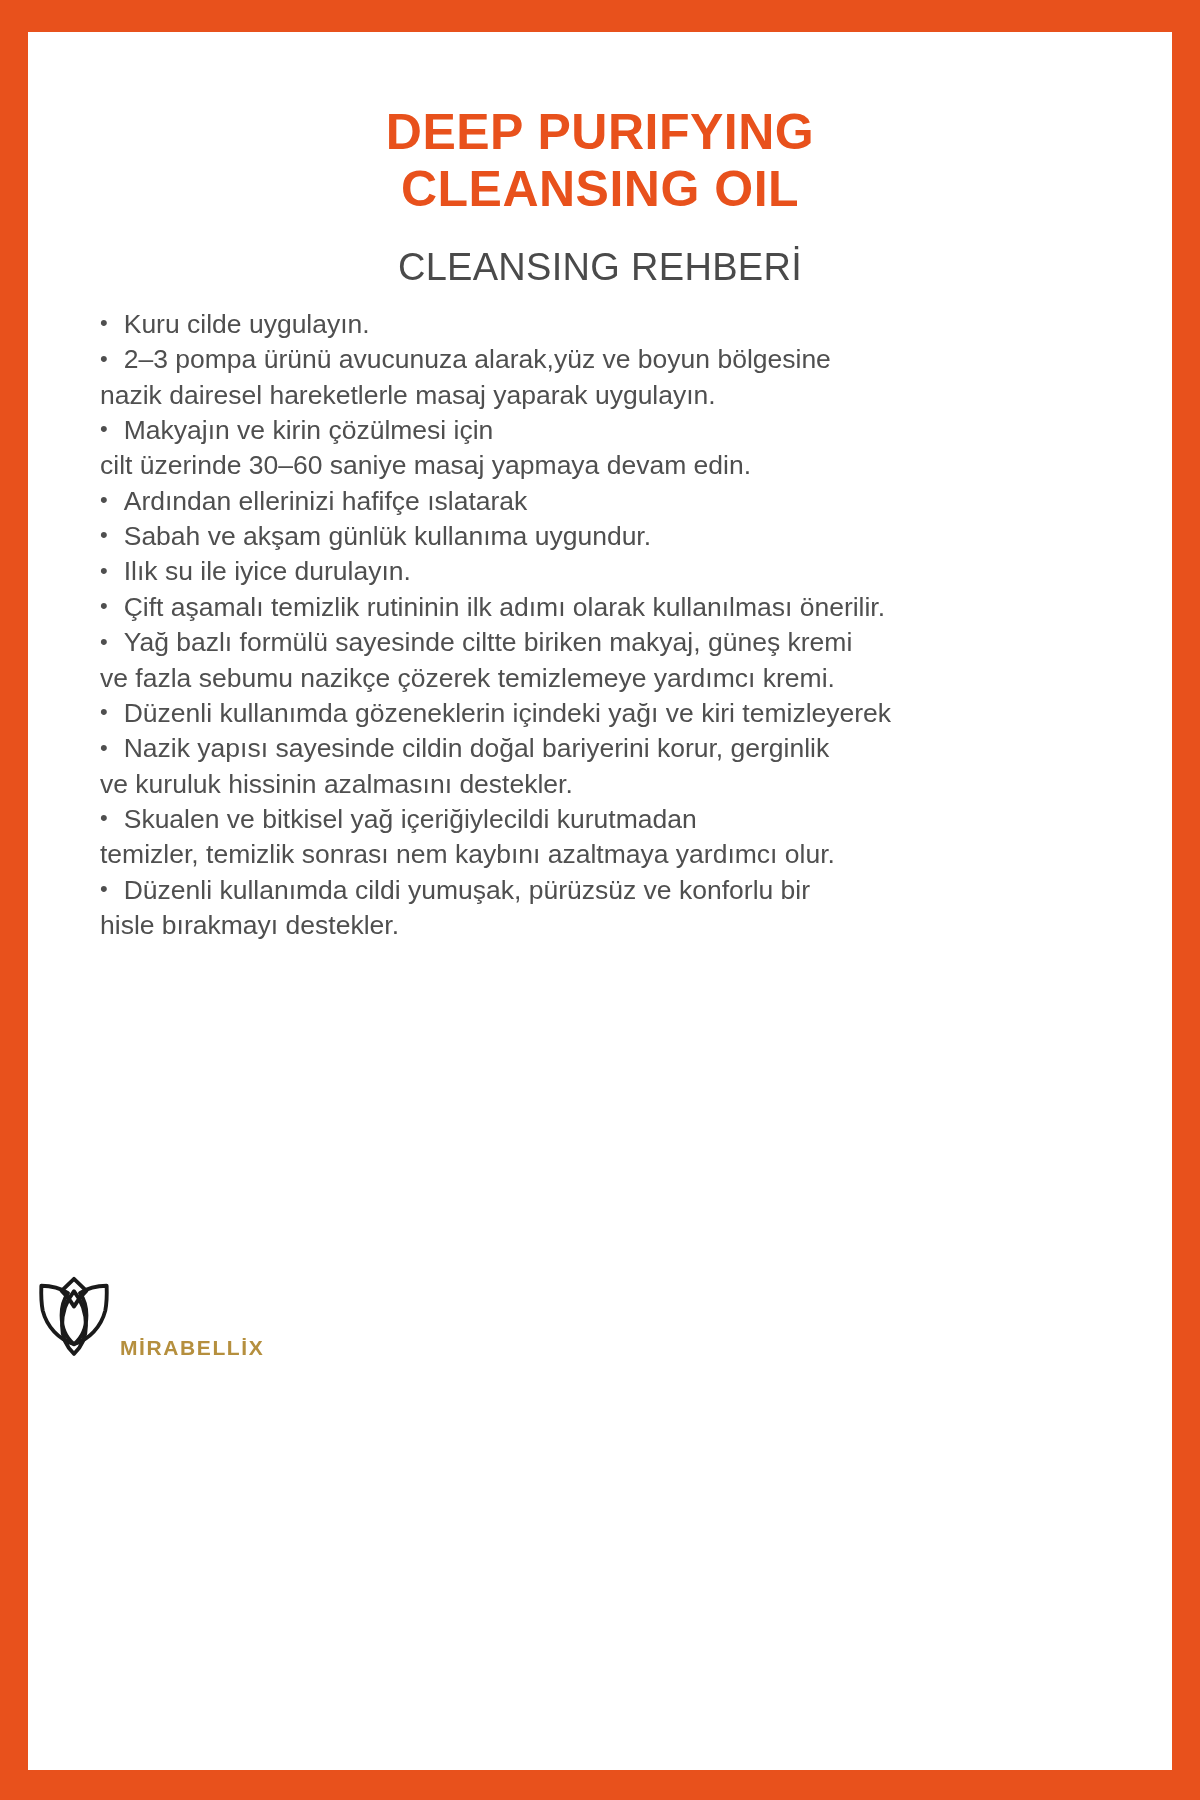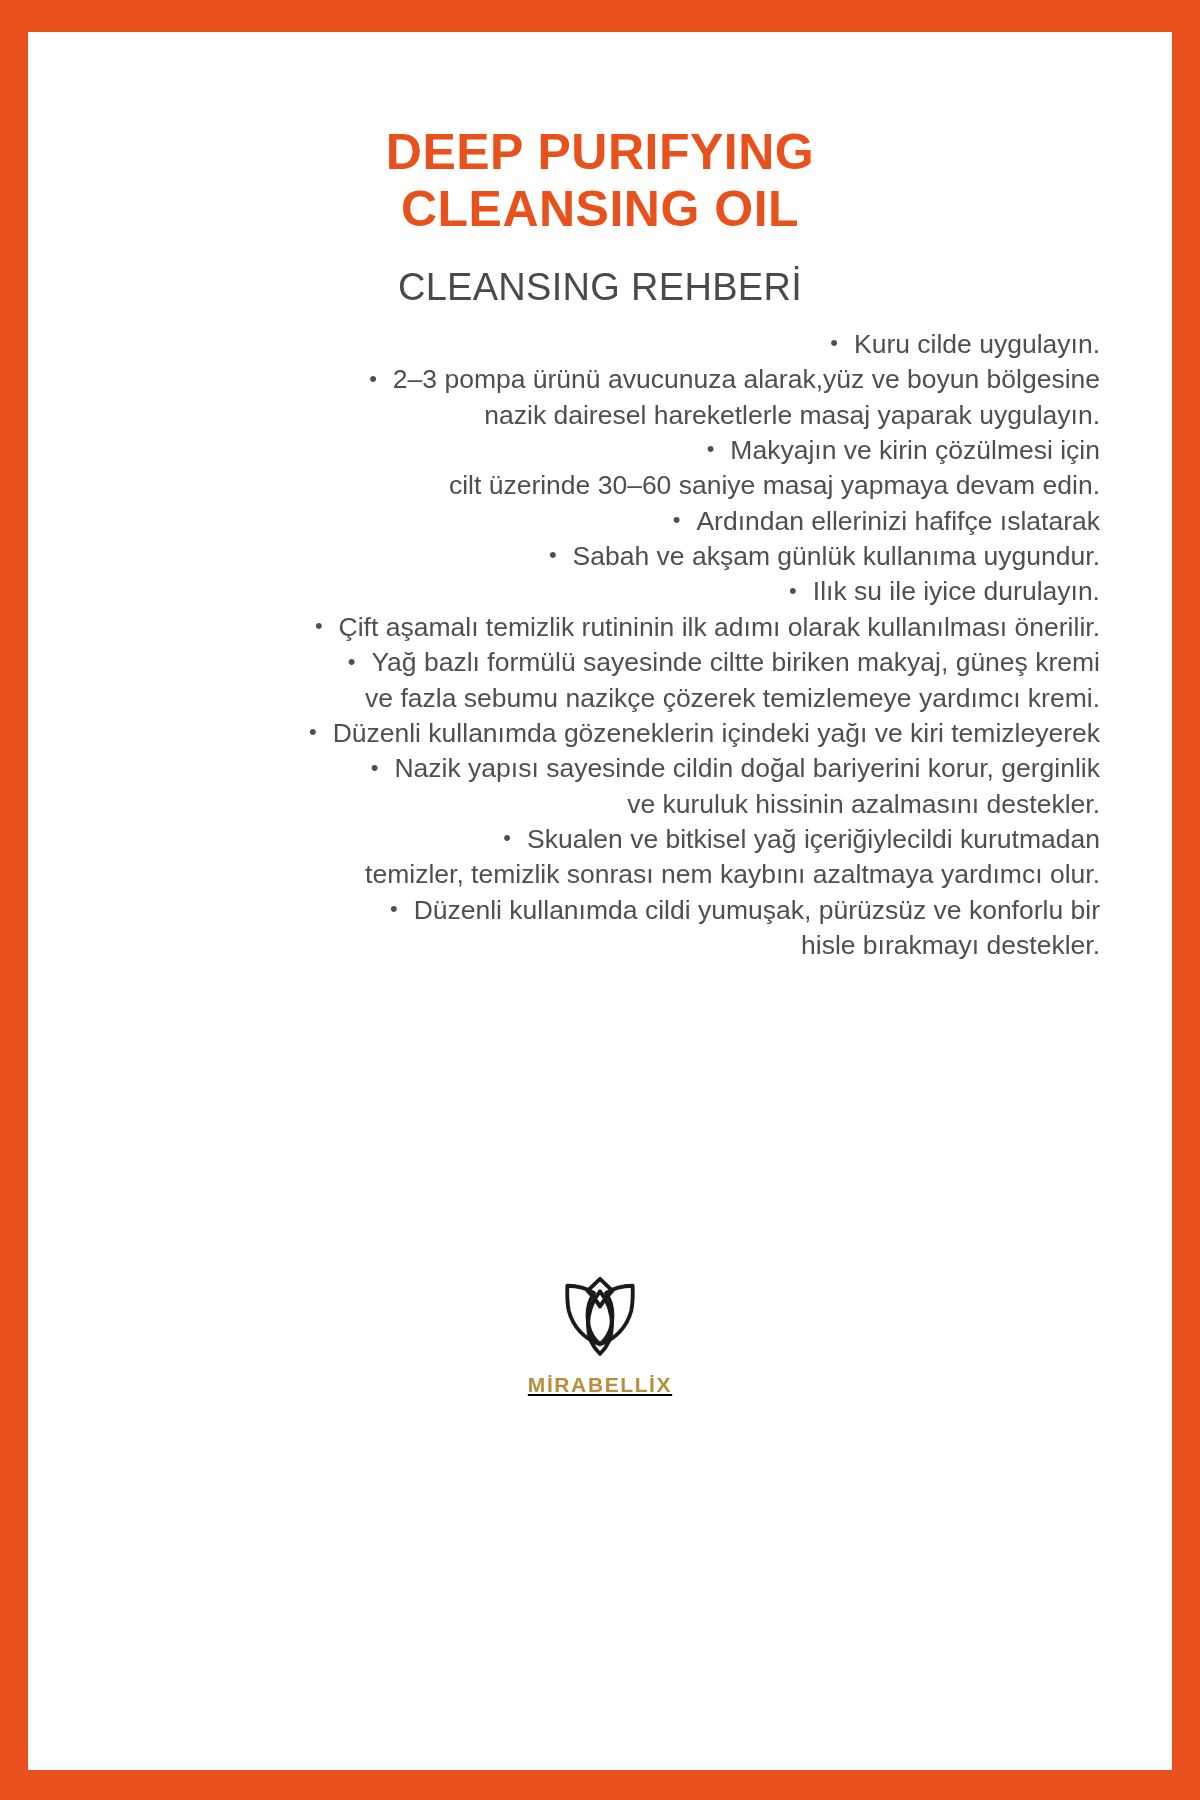--- a/index.html
+++ b/index.html
@@ -29,21 +29,21 @@
     height: 100%;
     background: #ffffff;
     position: relative;
     display: flex;
     flex-direction: column;
     align-items: center;
   }
 
   
   .title-block {
-    margin-top: 92px;
+    margin-top: 72px;
     text-align: center;
     width: 100%;
   }
   .product-title {
     color: #e8511c;
     font-family: "Liberation Sans", sans-serif;
     font-weight: bold;
     font-size: 50px;
     line-height: 1.13;
     letter-spacing: 0.5px;
@@ -73,21 +73,21 @@
     margin: 18px 0 0 0;
     padding: 0;
     width: 1000px;
     text-align: center;
   }
   .instruction-item {
     color: #4f4f4f;
     font-family: "Liberation Sans", sans-serif;
     font-size: 26.5px;
     line-height: 1.335;
-    text-align: right;
+    text-align: left;
     margin: 0;
     padding: 0;
   }
   .instruction-item .bullet-dot {
     display: inline-block;
     margin-right: 16px;
     font-size: 22px;
     line-height: 1;
     vertical-align: 0.12em;
     color: #4f4f4f;
@@ -96,23 +96,21 @@
     display: block;
   }
 
   
   .brand-block {
     position: absolute;
     left: 0;
     right: 0;
     top: 1232px;
     display: flex;
-    flex-direction: column;
-    align-items: center;
-    text-decoration: underline;
+    align-items: flex-end;
   }
   .brand-mark {
     width: 92px;
     height: 96px;
     display: block;
   }
   .brand-name {
     margin-top: 13px;
     color: #b58f3e;
     font-family: "Liberation Sans", sans-serif;

